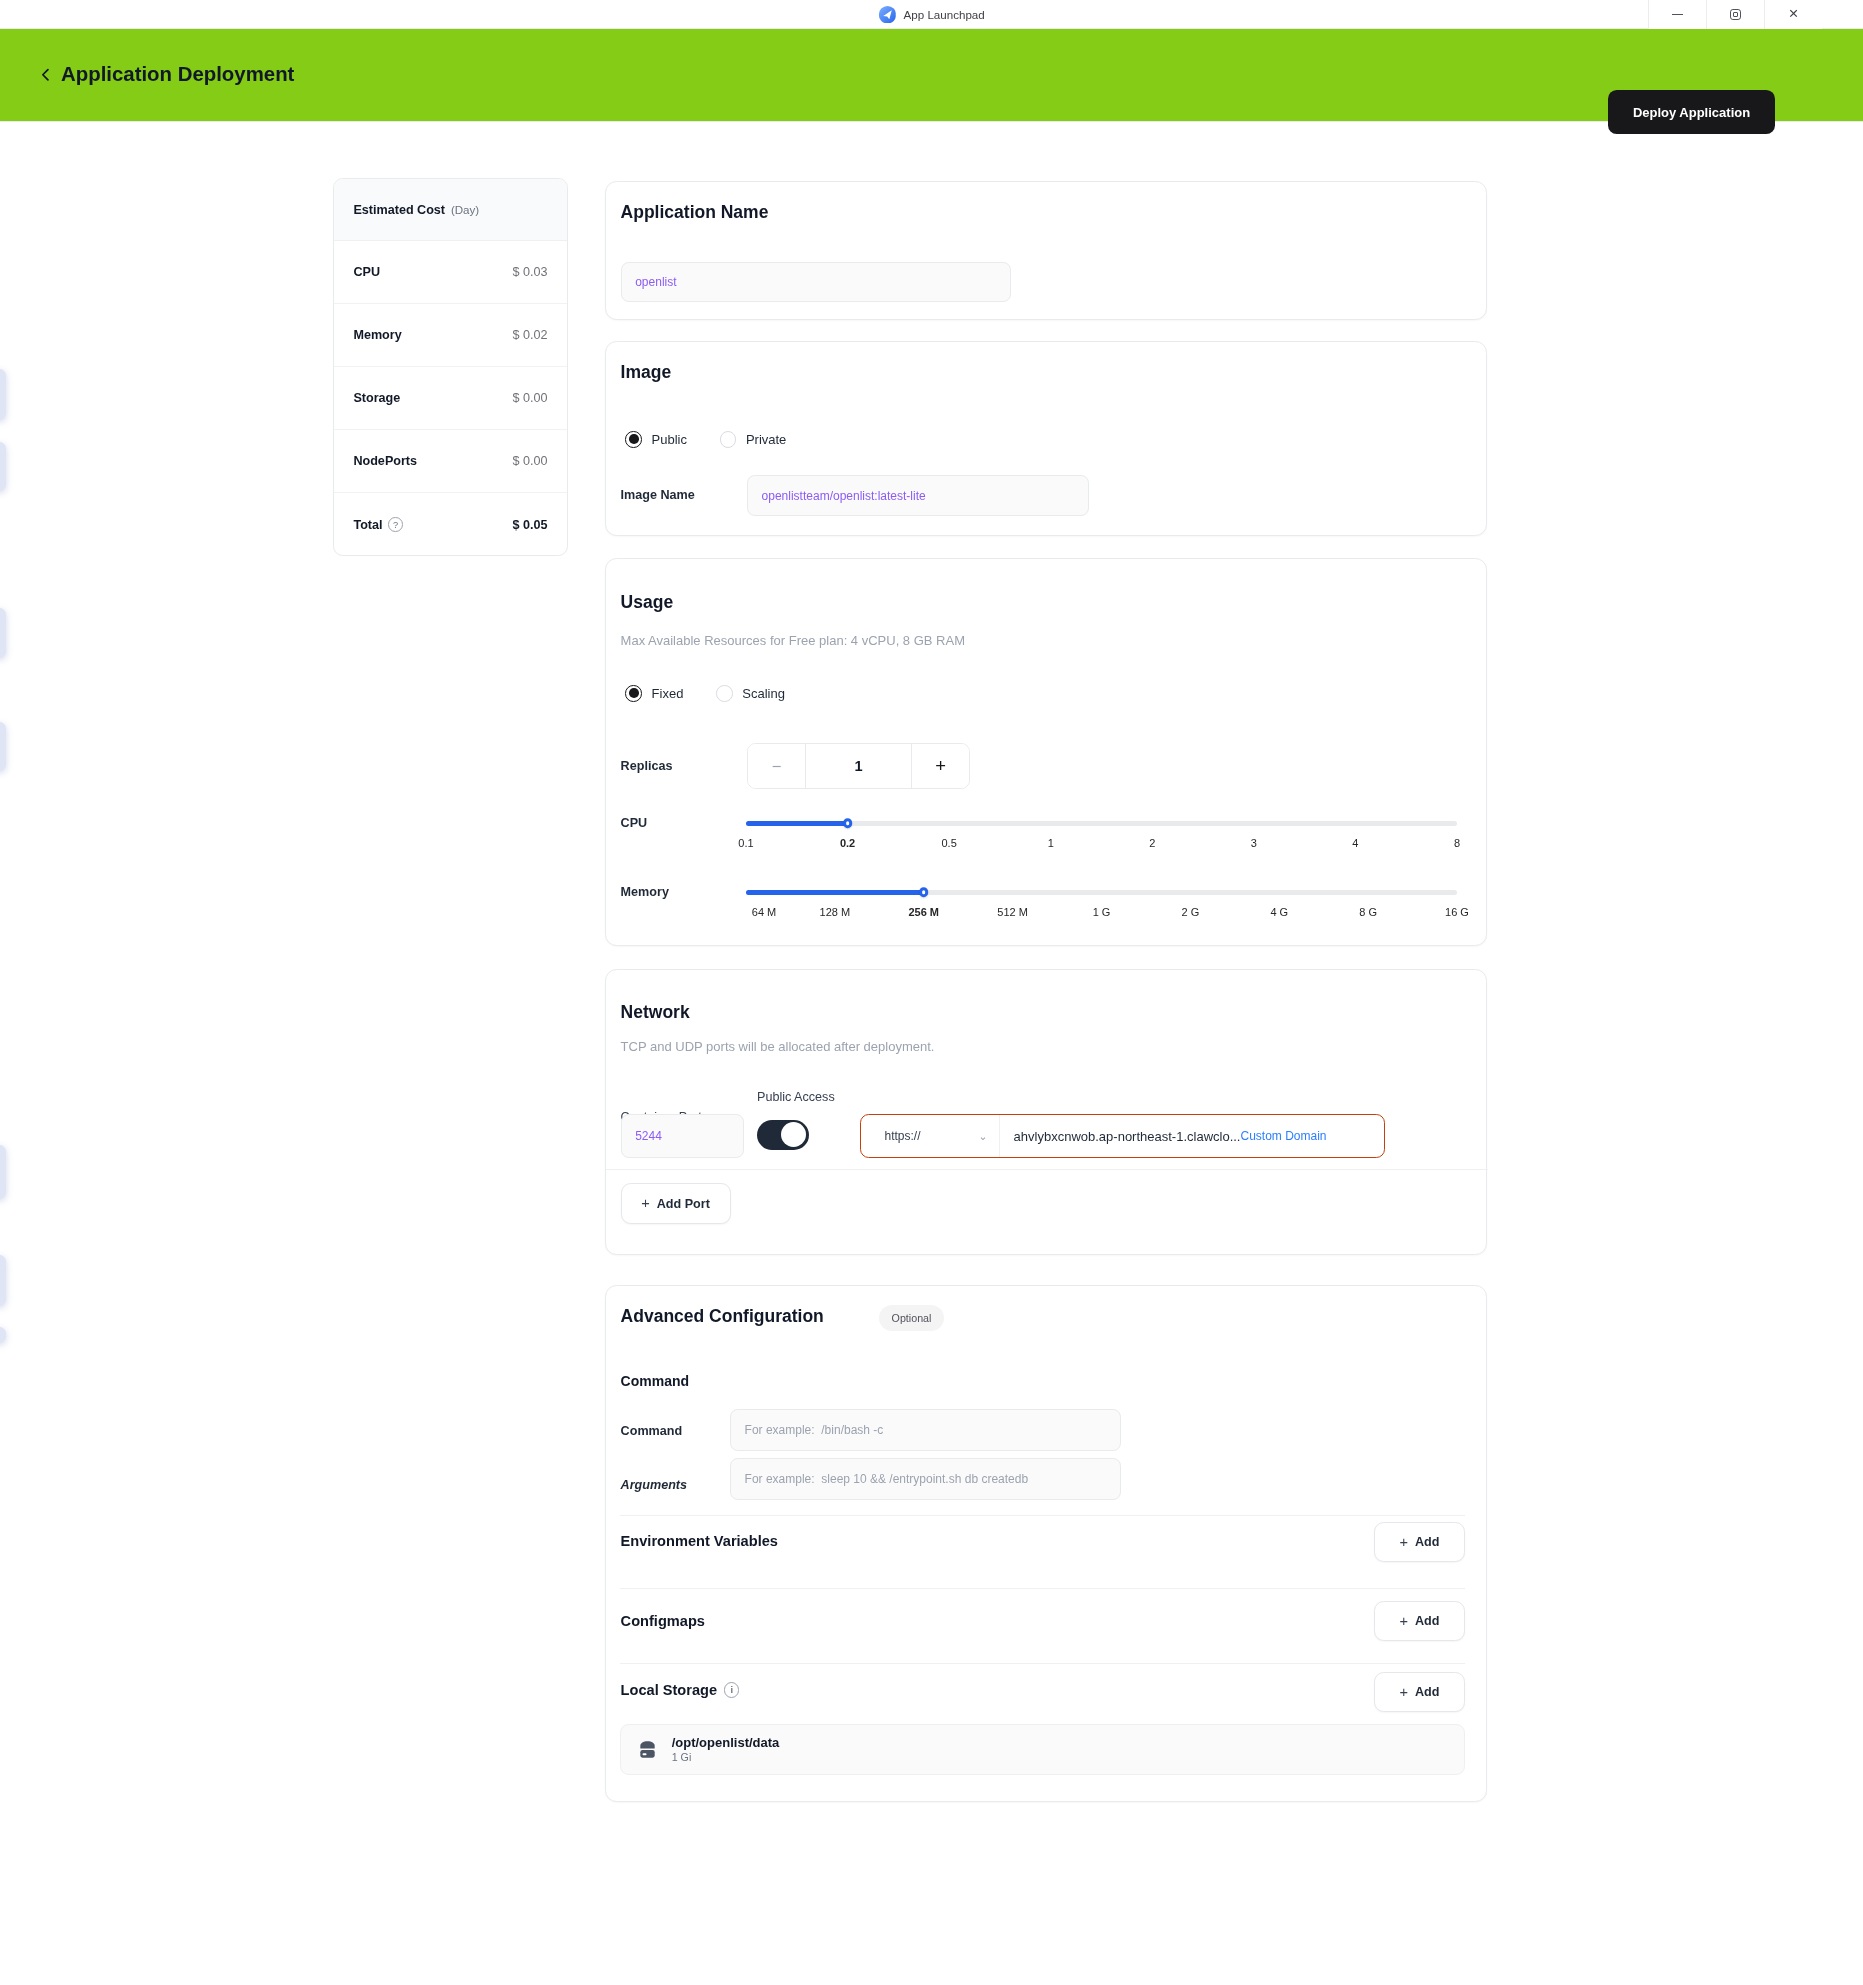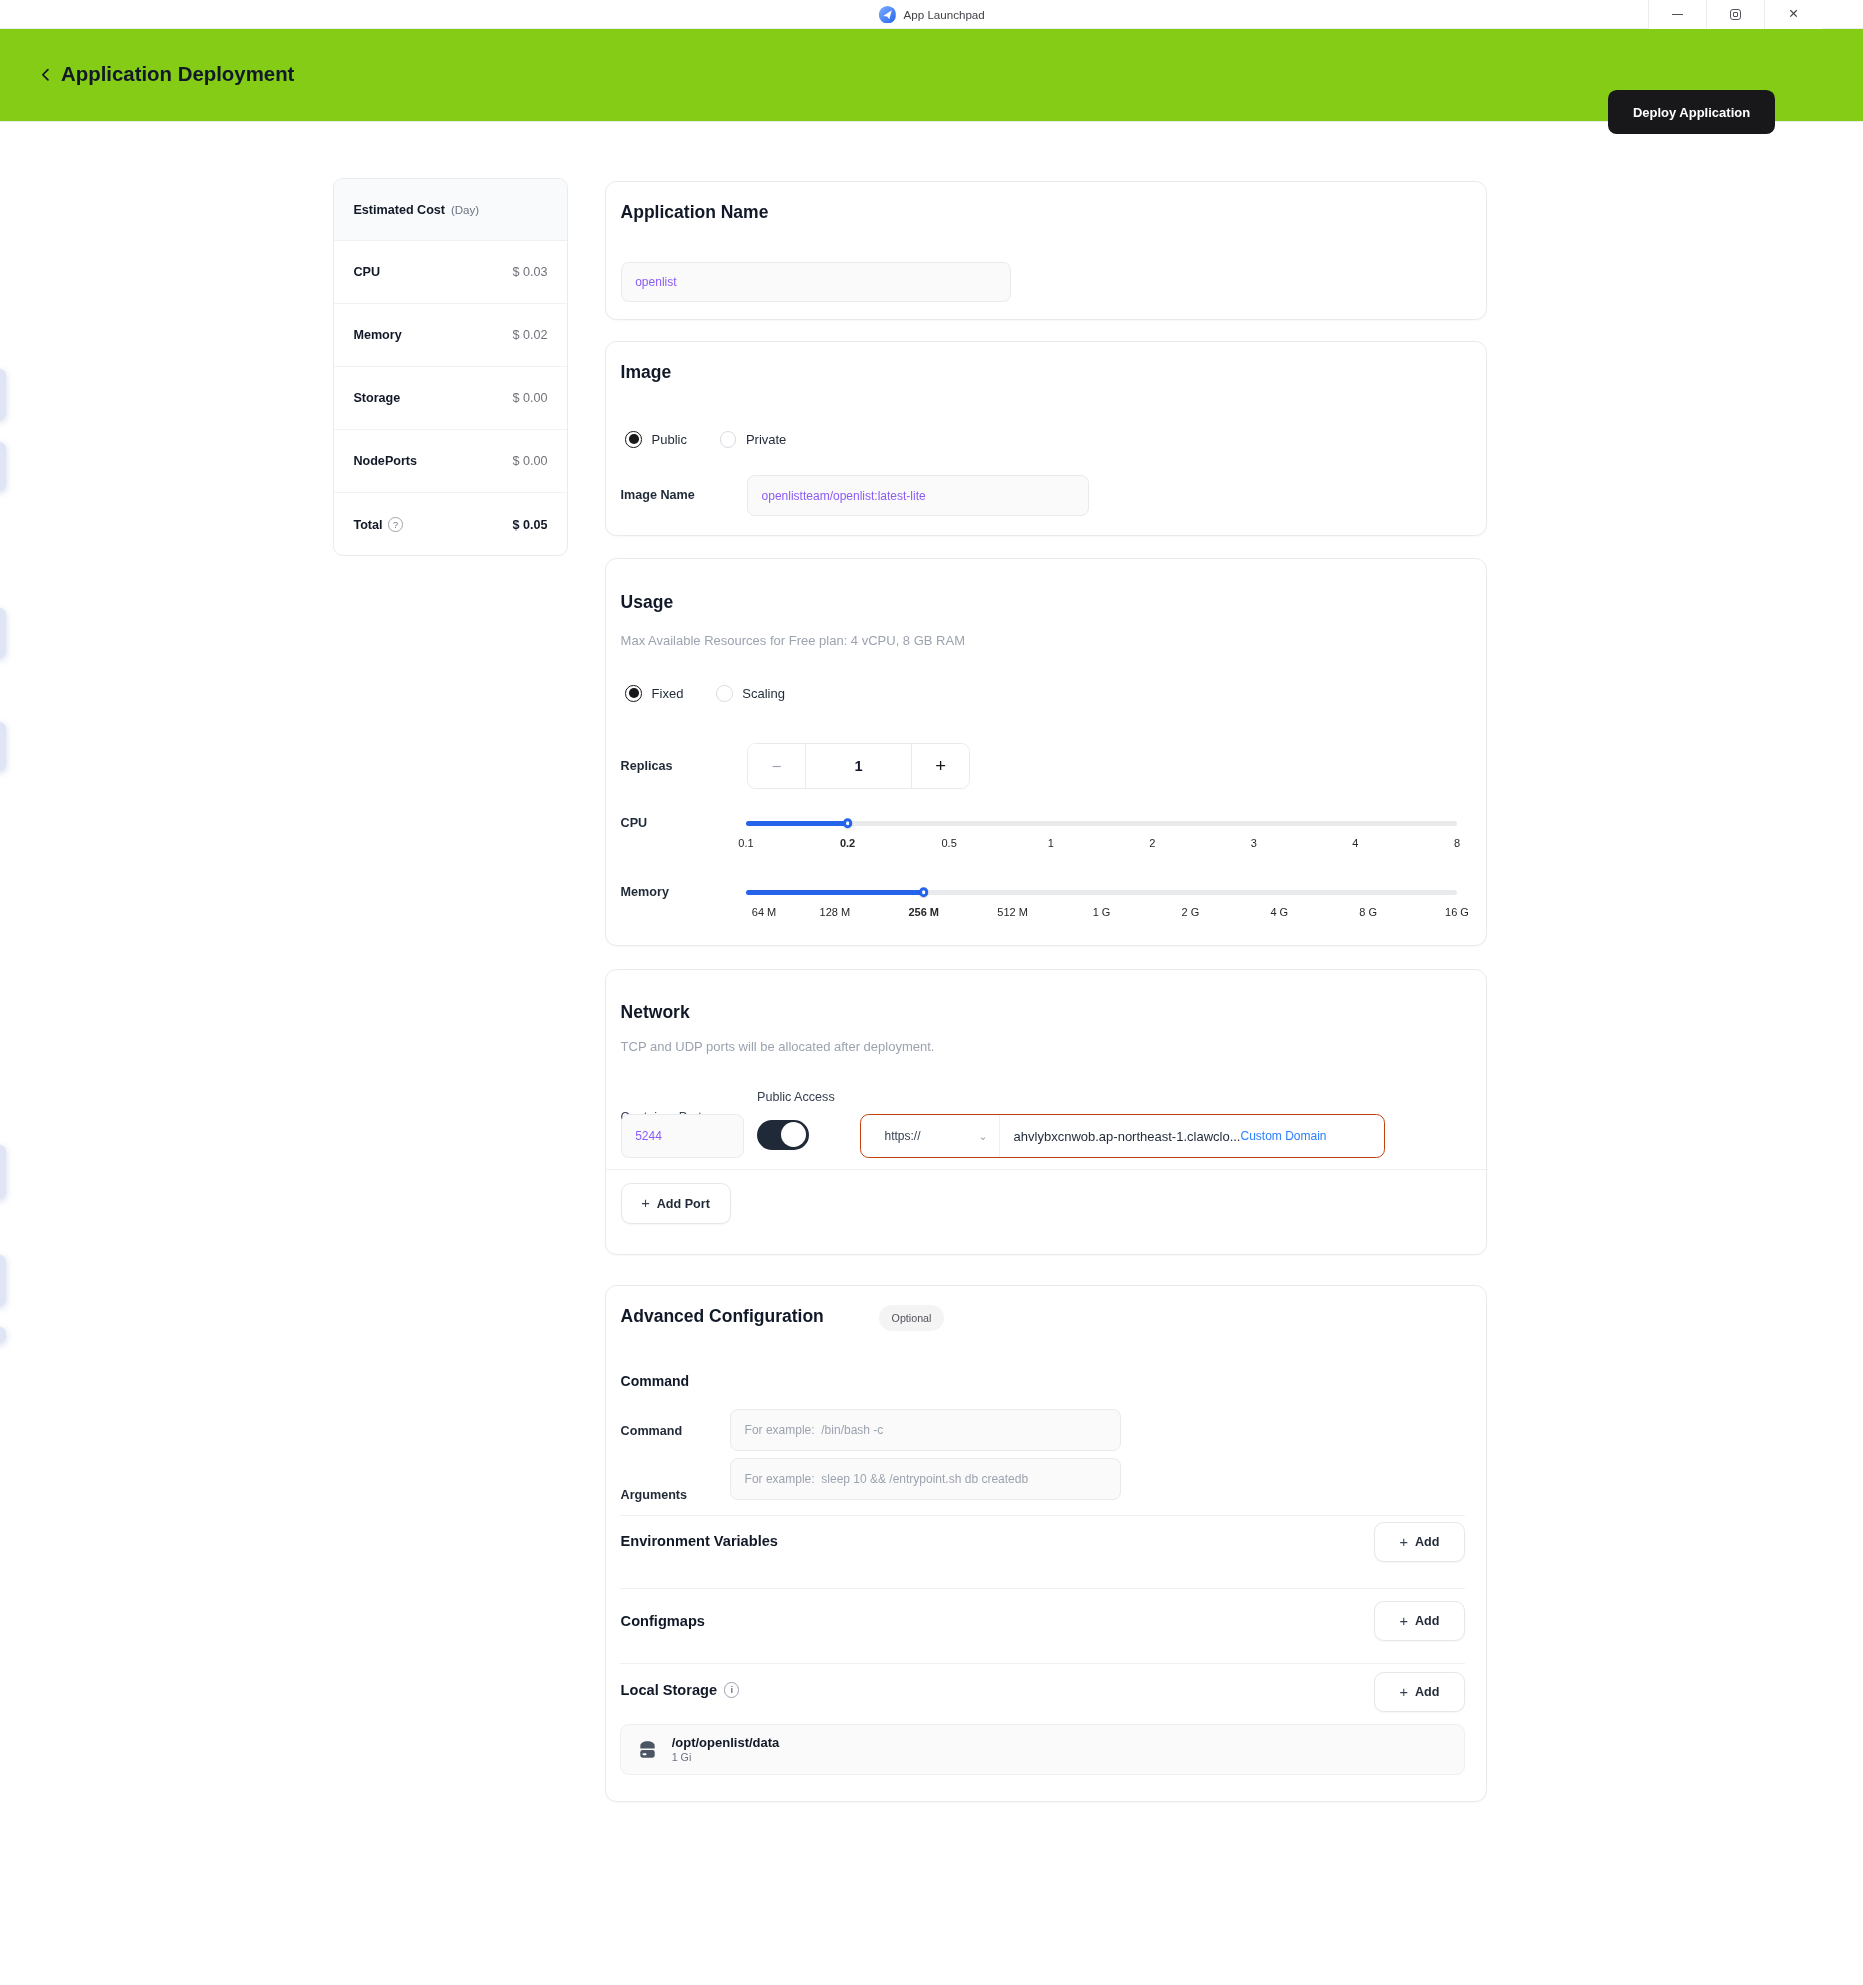--- a/index.html
+++ b/index.html
@@ -292,21 +292,21 @@
     <div class="card-title" style="top:20.4px;">Advanced Configuration</div>
     <div class="badge" style="left:273px;top:19.4px;">Optional</div>
 
     <div class="section-h" style="top:87px;">Command</div>
 
     <div class="field-label" style="left:14.6px;top:138px;">Command</div>
     <div class="inputbox" style="left:124px;top:123px;width:391px;height:42px;">
       <input type="text" placeholder="For example:  /bin/bash -c" style="">
     </div>
 
-    <div class="field-label" style="left:14.6px;top:202px;">Arguments</div>
+    <div class="field-label" style="left:14.6px;top:192px;font-style:italic;">Arguments</div>
     <div class="inputbox" style="left:124px;top:172px;width:391px;height:42px;">
       <input type="text" placeholder="For example:  sleep 10 &amp;&amp; /entrypoint.sh db createdb" style="">
     </div>
 
     <div class="hr" style="left:13.6px;top:229px;width:845px;"></div>
 
     <div class="row-h" style="top:247px;">
       <span>Environment Variables</span>
     </div>
     <div class="outline-btn" style="left:768px;top:236px;width:91px;height:40px;">

